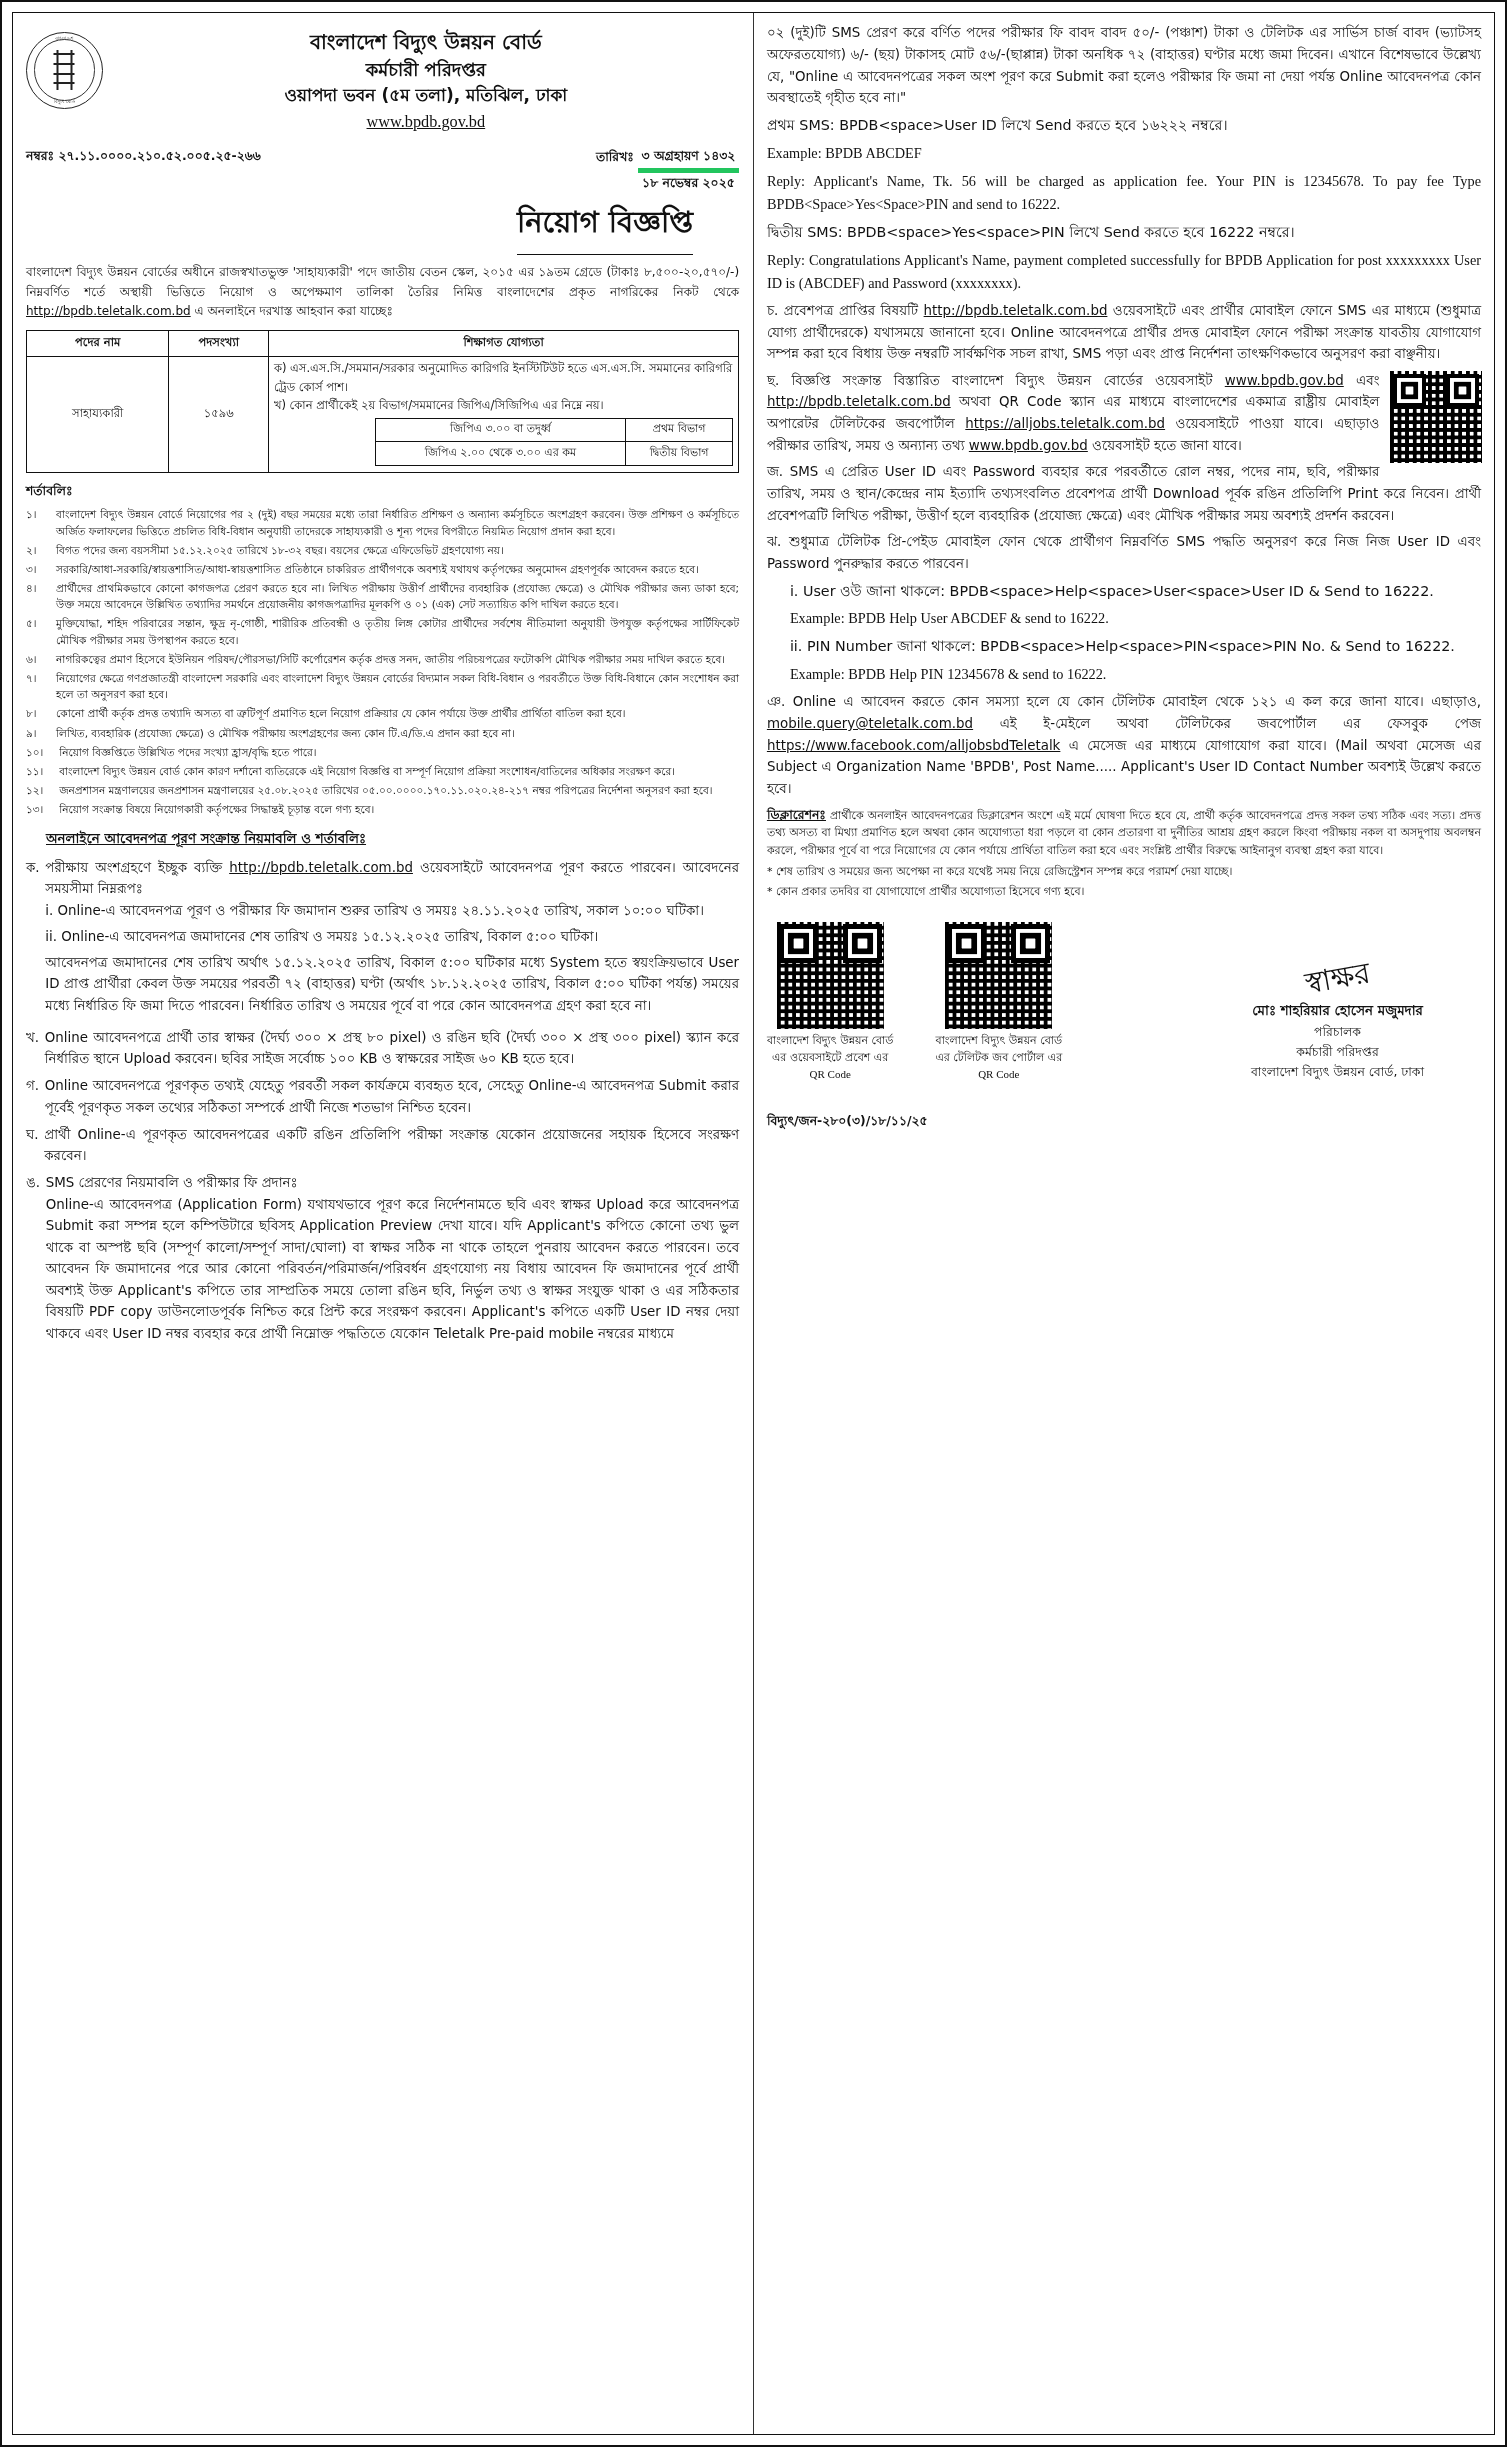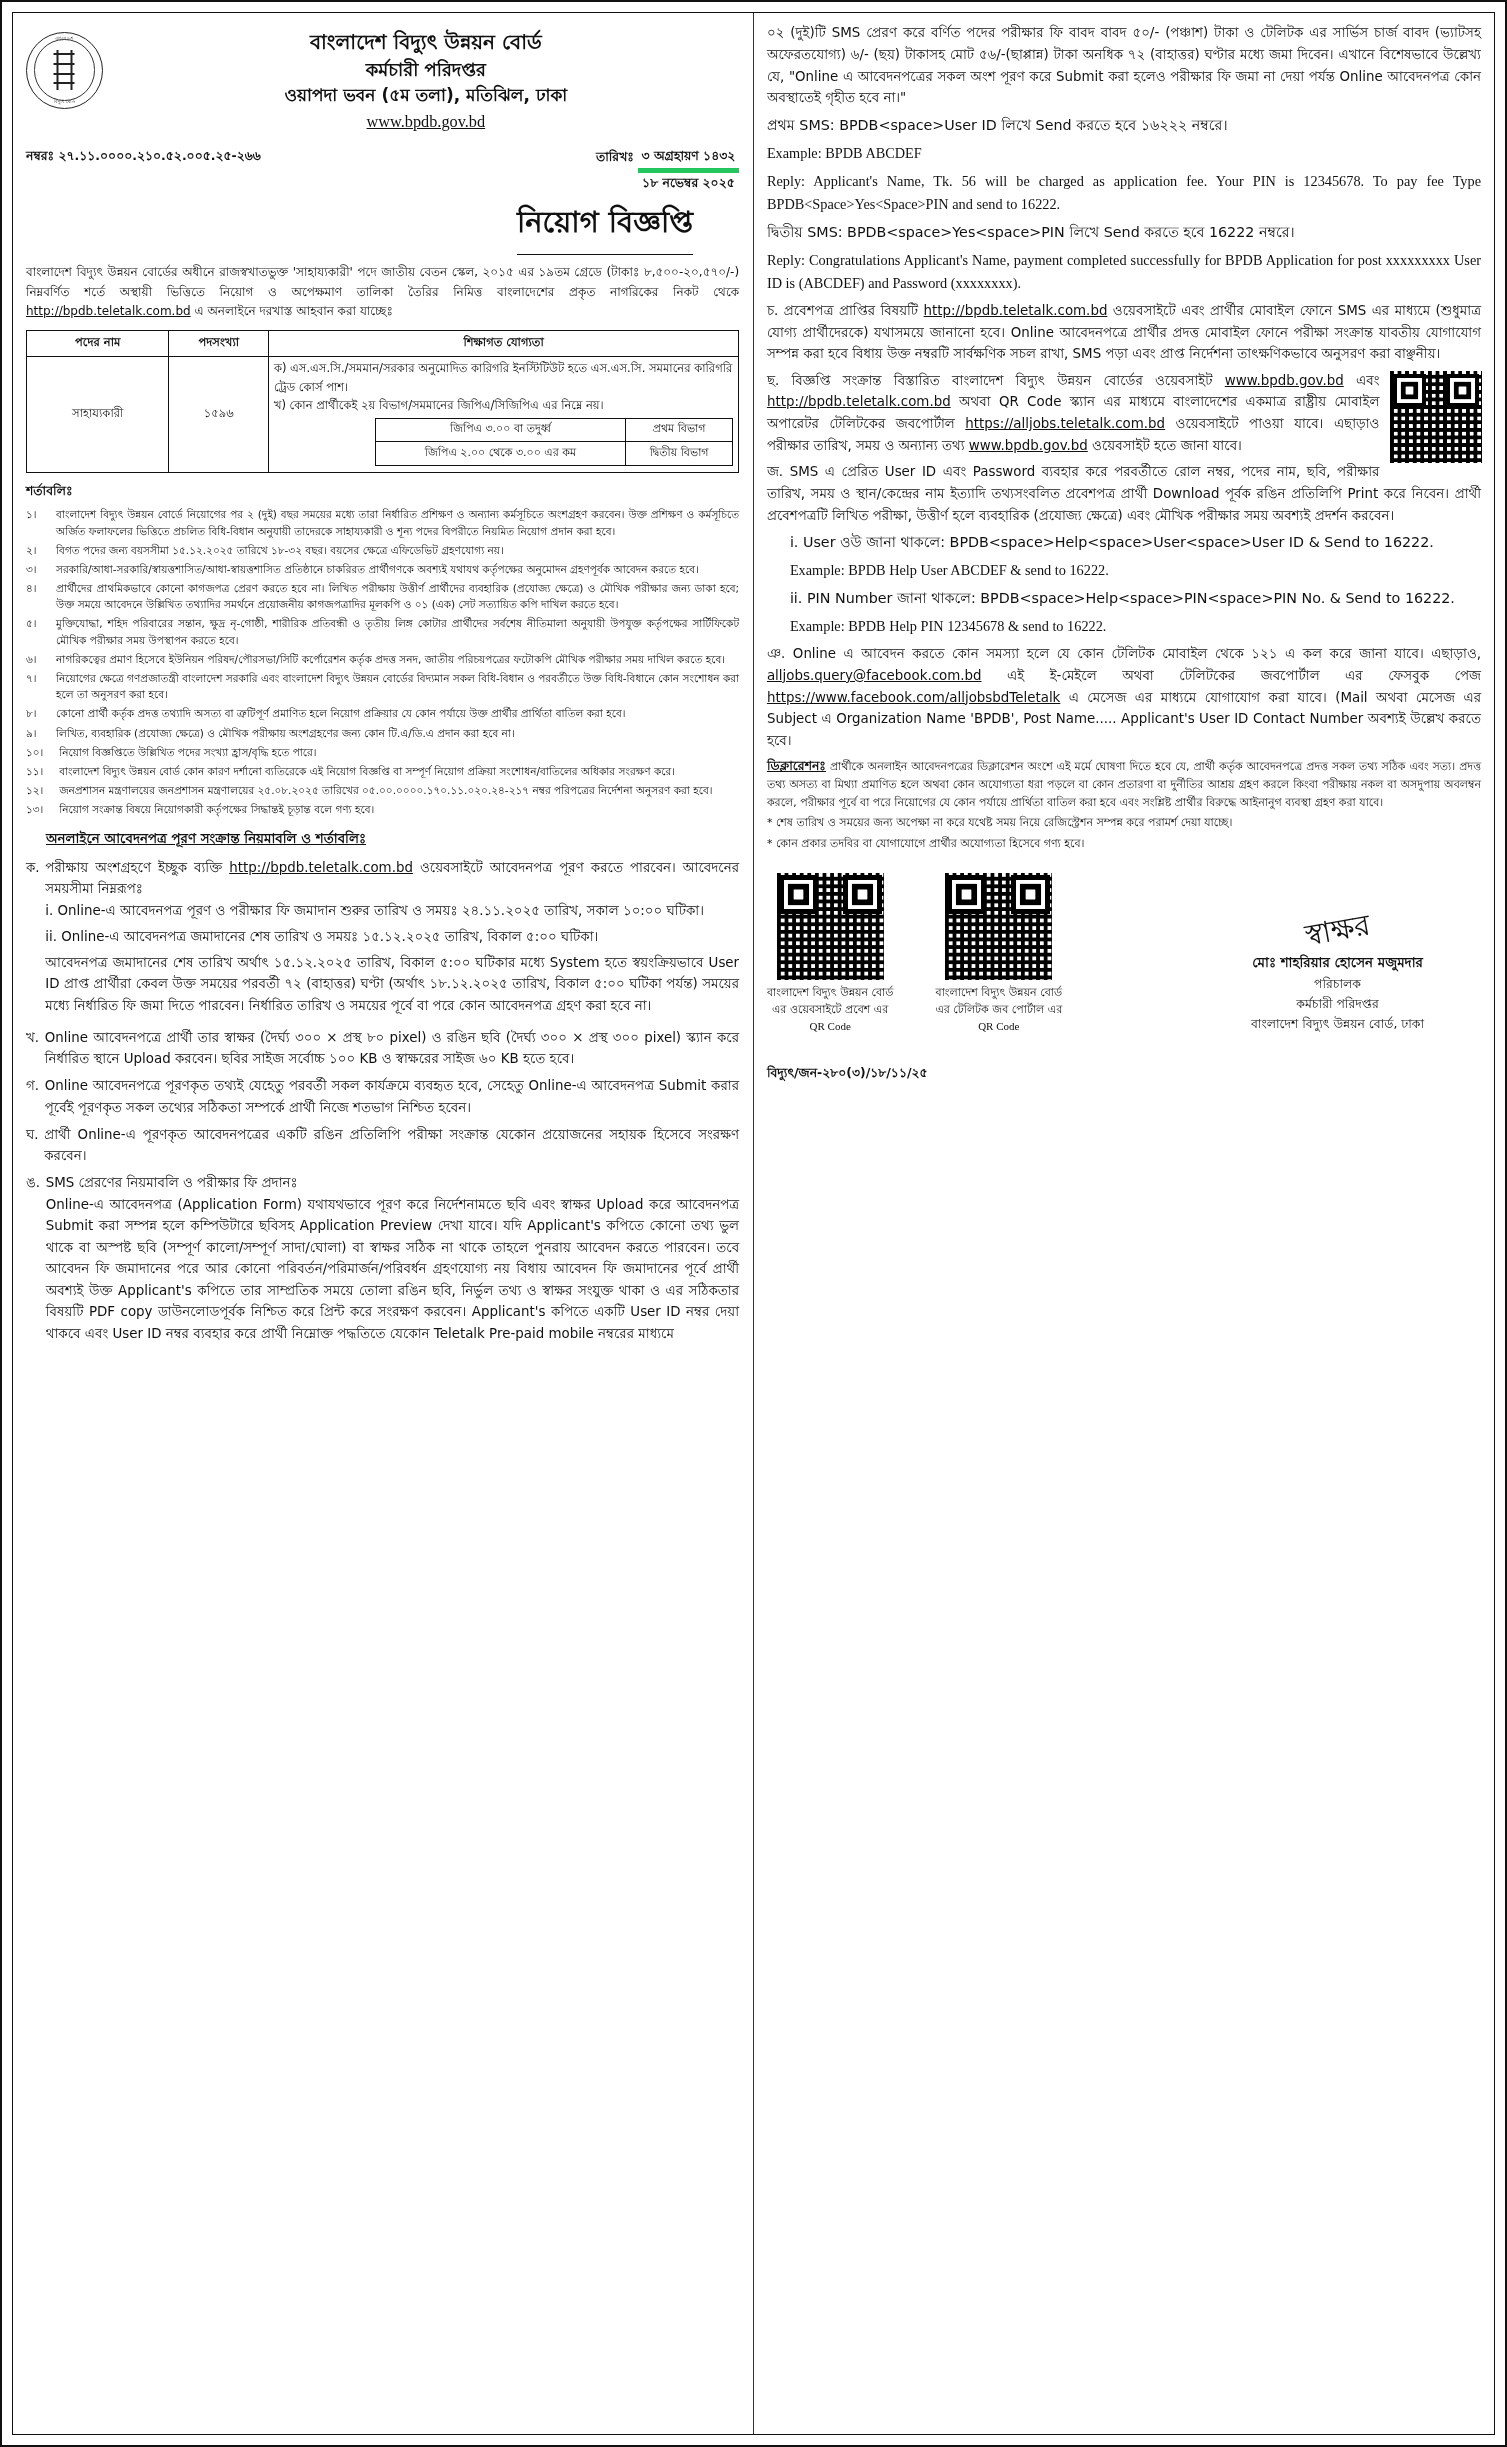--- a/index.html
+++ b/index.html
@@ -397,29 +397,33 @@
       <span>ওয়েবসাইটে পাওয়া যাবে। এছাড়াও পরীক্ষার তারিখ, সময় ও অন্যান্য তথ্য</span>
       <u>www.bpdb.gov.bd</u>
       <span>ওয়েবসাইট হতে জানা যাবে।</span>
     </p>
 
     <p class="rtext bn">
       <span>জ.</span>
       <span>SMS এ প্রেরিত User ID এবং Password ব্যবহার করে পরবর্তীতে রোল নম্বর, পদের নাম, ছবি, পরীক্ষার তারিখ, সময় ও স্থান/কেন্দ্রের নাম ইত্যাদি তথ্যসংবলিত প্রবেশপত্র প্রার্থী Download পূর্বক রঙিন প্রতিলিপি Print করে নিবেন। প্রার্থী প্রবেশপত্রটি লিখিত পরীক্ষা, উত্তীর্ণ হলে ব্যবহারিক (প্রযোজ্য ক্ষেত্রে) এবং মৌখিক পরীক্ষার সময় অবশ্যই প্রদর্শন করবেন।</span>
     </p>
 
+    <p class="rtext bn">
+      <span>ঝ.</span>
+      <span>শুধুমাত্র টেলিটক প্রি-পেইড মোবাইল ফোন থেকে প্রার্থীগণ নিম্নবর্ণিত SMS পদ্ধতি অনুসরণ করে নিজ নিজ User ID এবং Password পুনরুদ্ধার করতে পারবেন।</span>
+    </p>
     <p class="rtext big indent bn">i. User ওউ জানা থাকলে: BPDB&lt;space&gt;Help&lt;space&gt;User&lt;space&gt;User ID &amp; Send to 16222.</p>
     <p class="rtext big indent">Example: BPDB Help User ABCDEF &amp; send to 16222.</p>
     <p class="rtext big indent bn">ii. PIN Number জানা থাকলে: BPDB&lt;space&gt;Help&lt;space&gt;PIN&lt;space&gt;PIN No. &amp; Send to 16222.</p>
     <p class="rtext big indent">Example: BPDB Help PIN 12345678 &amp; send to 16222.</p>
 
     <p class="rtext bn">
       <span>ঞ.</span>
       <span>Online এ আবেদন করতে কোন সমস্যা হলে যে কোন টেলিটক মোবাইল থেকে ১২১ এ কল করে জানা যাবে। এছাড়াও,</span>
-      <u>alljobs.query@facebook.com.bd</u>
+      <u>mobile.query@teletalk.com.bd</u>
       <span>এই ই-মেইলে অথবা টেলিটকের জবপোর্টাল এর ফেসবুক পেজ</span>
       <u>https://www.facebook.com/alljobsbdTeletalk</u>
       <span>এ মেসেজ এর মাধ্যমে যোগাযোগ করা যাবে। (Mail অথবা মেসেজ এর Subject এ Organization Name 'BPDB', Post Name..... Applicant's User ID Contact Number অবশ্যই উল্লেখ করতে হবে।</span>
     </p>
 
     <p class="decl bn">
       <span class="decl-head">ডিক্লারেশনঃ</span>
       <span>প্রার্থীকে অনলাইন আবেদনপত্রের ডিক্লারেশন অংশে এই মর্মে ঘোষণা দিতে হবে যে, প্রার্থী কর্তৃক আবেদনপত্রে প্রদত্ত সকল তথ্য সঠিক এবং সত্য। প্রদত্ত তথ্য অসত্য বা মিথ্যা প্রমাণিত হলে অথবা কোন অযোগ্যতা ধরা পড়লে বা কোন প্রতারণা বা দুর্নীতির আশ্রয় গ্রহণ করলে কিংবা পরীক্ষায় নকল বা অসদুপায় অবলম্বন করলে, পরীক্ষার পূর্বে বা পরে নিয়োগের যে কোন পর্যায়ে প্রার্থিতা বাতিল করা হবে এবং সংশ্লিষ্ট প্রার্থীর বিরুদ্ধে আইনানুগ ব্যবস্থা গ্রহণ করা যাবে।</span>
     </p>
     <p class="note bn">* শেষ তারিখ ও সময়ের জন্য অপেক্ষা না করে যথেষ্ট সময় নিয়ে রেজিস্ট্রেশন সম্পন্ন করে পরামর্শ দেয়া যাচ্ছে।</p>

